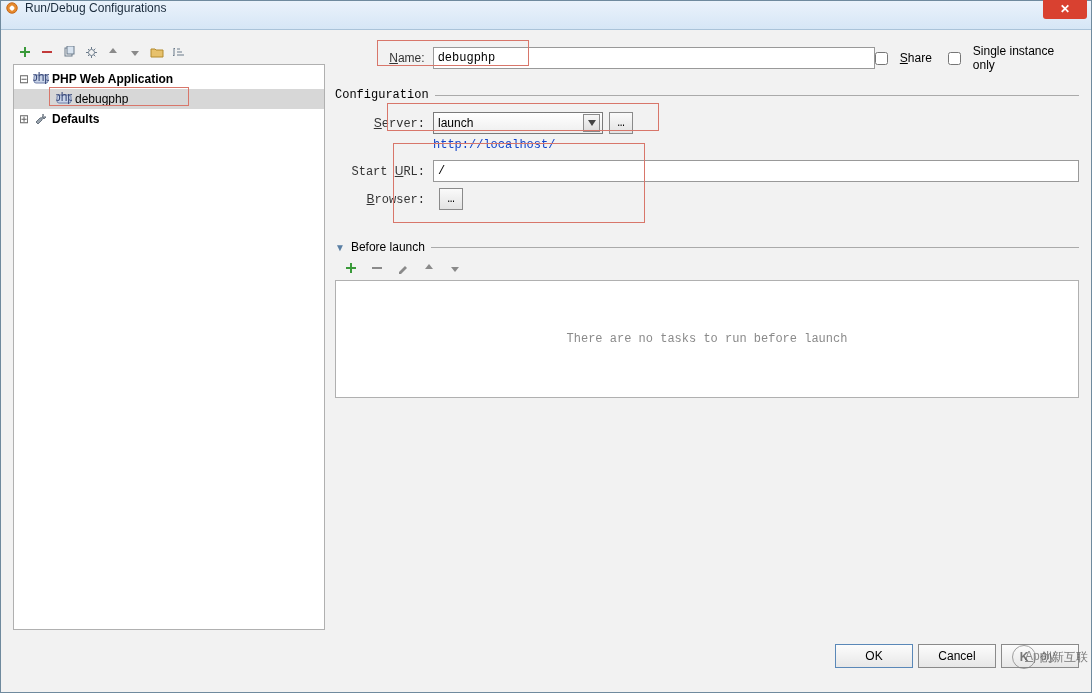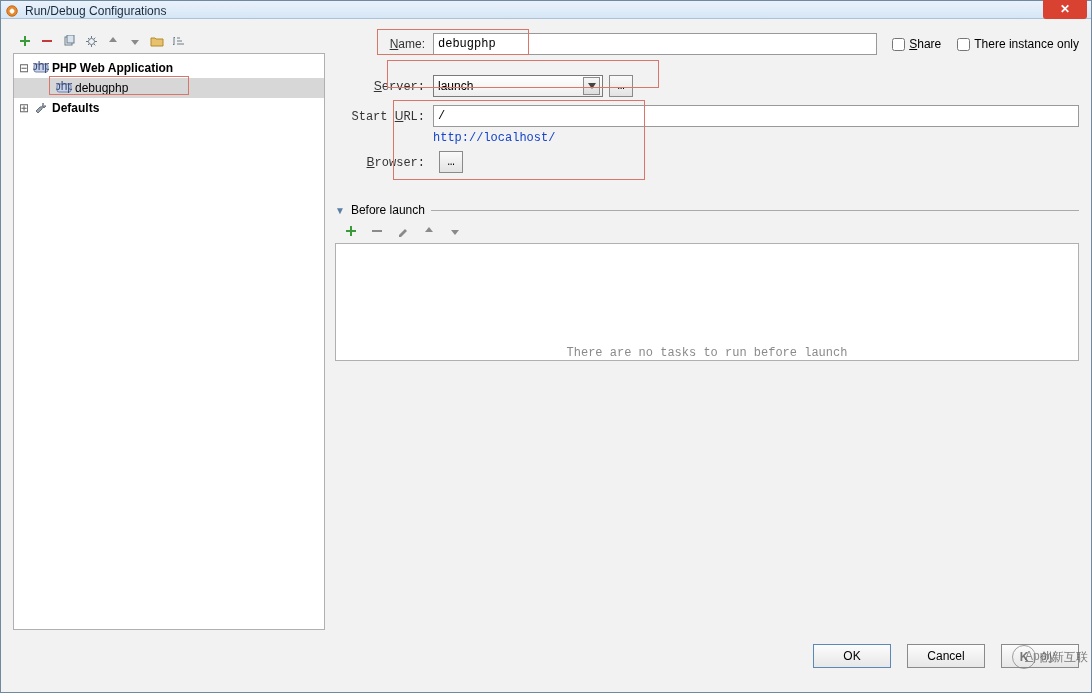--- a/index.html
+++ b/index.html
@@ -1,19 +1,19 @@
 <!DOCTYPE html>
 <html><head>
 <meta charset="utf-8">
 <style>
 * { box-sizing: border-box; margin: 0; padding: 0; font-family: "Microsoft YaHei", Tahoma, sans-serif; font-size: 12px; }
 body { background: #fff; width: 1092px; height: 693px; overflow: hidden; }
 
 .window { width: 1092px; height: 693px; display: flex; flex-direction: column; border: 1px solid #6f8a9e; }
-.titlebar { height: 18px; background: linear-gradient(#eaf2fb,#d6e6f6); display: flex; align-items: flex-end; padding: 0 17px 0 4px; border-bottom: 1px solid #aac3d9; position:relative;}
+.titlebar { height: 29px; background: linear-gradient(#eaf2fb,#d6e6f6); display: flex; align-items: flex-start; padding: 0 17px 0 4px; border-bottom: 1px solid #aac3d9; position:relative;}
 .titlebar .app-icon { width:14px; height:14px; margin-right:6px; }
 .titlebar .title { color:#1a2b3c; }
 .close-btn { position:absolute; right:4px; top:-2px; width:44px; height:20px; background:#d94130; border-radius:0 0 3px 3px; display:flex; align-items:center; justify-content:center; }
 .close-btn span { color:#fff; font-weight:bold; }
 
 .body { flex:1; display:flex; flex-direction:column; padding: 10px 12px 12px 12px; background:#f2f2f2; }
 .top-row { display:flex; gap:10px; height: calc(100% - 50px); }
 .left-panel { width:312px; display:flex; flex-direction:column; }
 .toolbar { height:24px; display:flex; align-items:center; gap:6px; padding:0 4px; }
 .toolbar .tbtn { width:16px; height:16px; display:flex; align-items:center; justify-content:center; cursor:pointer; }
@@ -23,41 +23,41 @@
 .tree-row .twisty { width:12px; text-align:center; color:#666; }
 .tree-row .node-icon { width:16px; height:14px; margin:0 3px; }
 .tree-row .bold { font-weight:bold; }
 .indent1 { padding-left:36px; }
 
 .right-panel { flex:1; display:flex; flex-direction:column; position:relative; }
 .form-row { display:flex; align-items:center; margin:4px 0; position:relative; }
 .form-row label { width:98px; text-align:right; padding-right:8px; color:#333; font-family: "Courier New", monospace; }
 .under { text-decoration: underline; }
 .text-input { height:22px; border:1px solid #999; padding:0 4px; background:#fff; font-family: "Courier New", monospace; }
-.checkbox-row { display:flex; align-items:center; gap:4px; }
+.checkbox-row { display:flex; align-items:center; gap:12px; }
 .checkbox-row input { width:13px; height:13px; }
 .fieldset-line { height:1px; background:#aaa; flex:1; margin-left:6px; }
 .fieldset-head { display:flex; align-items:center; }
 
 .combo { height:22px; border:1px solid #7a7a7a; background:linear-gradient(#fff,#eee); display:flex; align-items:center; padding:0 2px 0 4px; font-family:"Courier New",monospace; }
 .combo .arrow { margin-left:auto; width:17px; height:18px; background:linear-gradient(#f7f7f7,#ddd); border:1px solid #8a8a8a; display:flex; align-items:center; justify-content:center; }
 .ellipsis-btn { width:24px; height:22px; border:1px solid #8a8a8a; background:linear-gradient(#fafafa,#e3e3e3); margin-left:6px; display:flex; align-items:center; justify-content:center; font-family:"Courier New",monospace;}
 
 .url-display { color:#1344c9; font-family:"Courier New",monospace; margin-left:0; }
 
 .section-head { display:flex; align-items:center; font-family:"Courier New",monospace; margin-top:14px; }
 .section-head .tri { color:#5a7fa4; margin-right:6px; font-size:10px;}
 .mini-toolbar { display:flex; gap:10px; padding:6px 8px 2px 8px; }
 .mini-toolbar .mbtn { width:16px; height:16px; color:#666; cursor:pointer; display:flex; align-items:center; justify-content:center;}
-.task-box { height:118px; border:1px solid #b0b0b0; background:#fff; display:flex; align-items:flex-end; justify-content:center; margin-top:2px;}
+.task-box { height:118px; border:1px solid #b0b0b0; background:#fff; display:flex; align-items:center; justify-content:center; margin-top:2px;}
 .task-box .placeholder { color:#8a8a8a; font-family:"Courier New",monospace; }
 
 .show-row { display:flex; align-items:center; gap:6px; margin-top:8px; font-family:"Courier New",monospace;}
 
-.buttons { display:flex; justify-content:flex-end; gap:16px; margin-top:14px; }
+.buttons { display:flex; justify-content:flex-end; gap:5px; margin-top:14px; }
 .buttons button { width:78px; height:24px; border:1px solid #8a8a8a; background:linear-gradient(#fcfcfc,#e7e7e7); font-family:Tahoma,sans-serif; cursor:pointer; }
 .buttons button.primary { border:1px solid #5a88b8; }
 .buttons button.disabled { color:#8a8a8a; }
 
 .red-annot { position:absolute; border:1px solid #d8766a; pointer-events:none; }
 
 .watermark { position:absolute; right:4px; bottom:24px; opacity:0.7; display:flex; align-items:center; gap:4px; font-size:11px; color:#444; font-family:"Microsoft YaHei"; }
 .watermark .circ { width:24px; height:24px; border:1px solid #7a7a7a; border-radius:50%; display:flex; align-items:center; justify-content:center; font-weight:bold; }
 </style>
 </head>
@@ -156,48 +156,52 @@
           <input class="text-input" style="width: 444px;" value="debugphp">
           <div class="red-annot" style="left:42px; top:-4px; width:152px; height:26px;"></div>
           <div style="flex:1"></div>
           <div class="checkbox-row">
               <input type="checkbox" style="">
               <span><span class="under">S</span>hare</span>
             </div>
           <div style="width:16px;"></div>
           <div class="checkbox-row">
               <input type="checkbox" style="">
-              <span>There instance only</span>
-            </div>
-        </div>
-
+              <span>Single instance only</span>
+            </div>
+        </div>
+
+        <div class="fieldset-head" style="margin-top:12px;">
+          <span style="font-family:'Courier New',monospace;">Configuration</span>
+          <div class="fieldset-line"></div>
+        </div>
 
         <div style="position:relative;">
-          <div class="form-row" style="margin-top:16px;">
+          <div class="form-row" style="margin-top:10px;">
             <label><span class="under">S</span>erver:</label>
             <div class="combo" style="width:170px;">
               <span>launch</span>
               <div class="arrow">
                   <svg width="8" height="6">
                     <path d="M0 0h8L4 6z" fill="#444"></path>
                   </svg>
                 </div>
             </div>
             <div class="ellipsis-btn">…</div>
           </div>
           <div class="red-annot" style="left:52px; top:1px; width:272px; height:28px;"></div>
 
+          <div class="form-row" style="margin-top:4px;">
+            <label></label>
+            <span class="url-display">http://localhost/</span>
+          </div>
+
           <div class="form-row" style="margin-top:8px;">
             <label>Start <span class="under">U</span>RL:</label>
             <input class="text-input" style="flex: 1 1 0%;" value="/">
-          </div>
-
-          <div class="form-row" style="margin-top:4px;">
-            <label></label>
-            <span class="url-display">http://localhost/</span>
           </div>
 
           <div class="form-row" style="margin-top:6px;align-items:center;">
             <label><span class="under">B</span>rowser:</label>
             <div class="ellipsis-btn">…</div>
           </div>
           <div class="red-annot" style="left:58px; top:41px; width:252px; height:80px;"></div>
         </div>
 
         <div class="section-head" style="margin-top:26px;">

